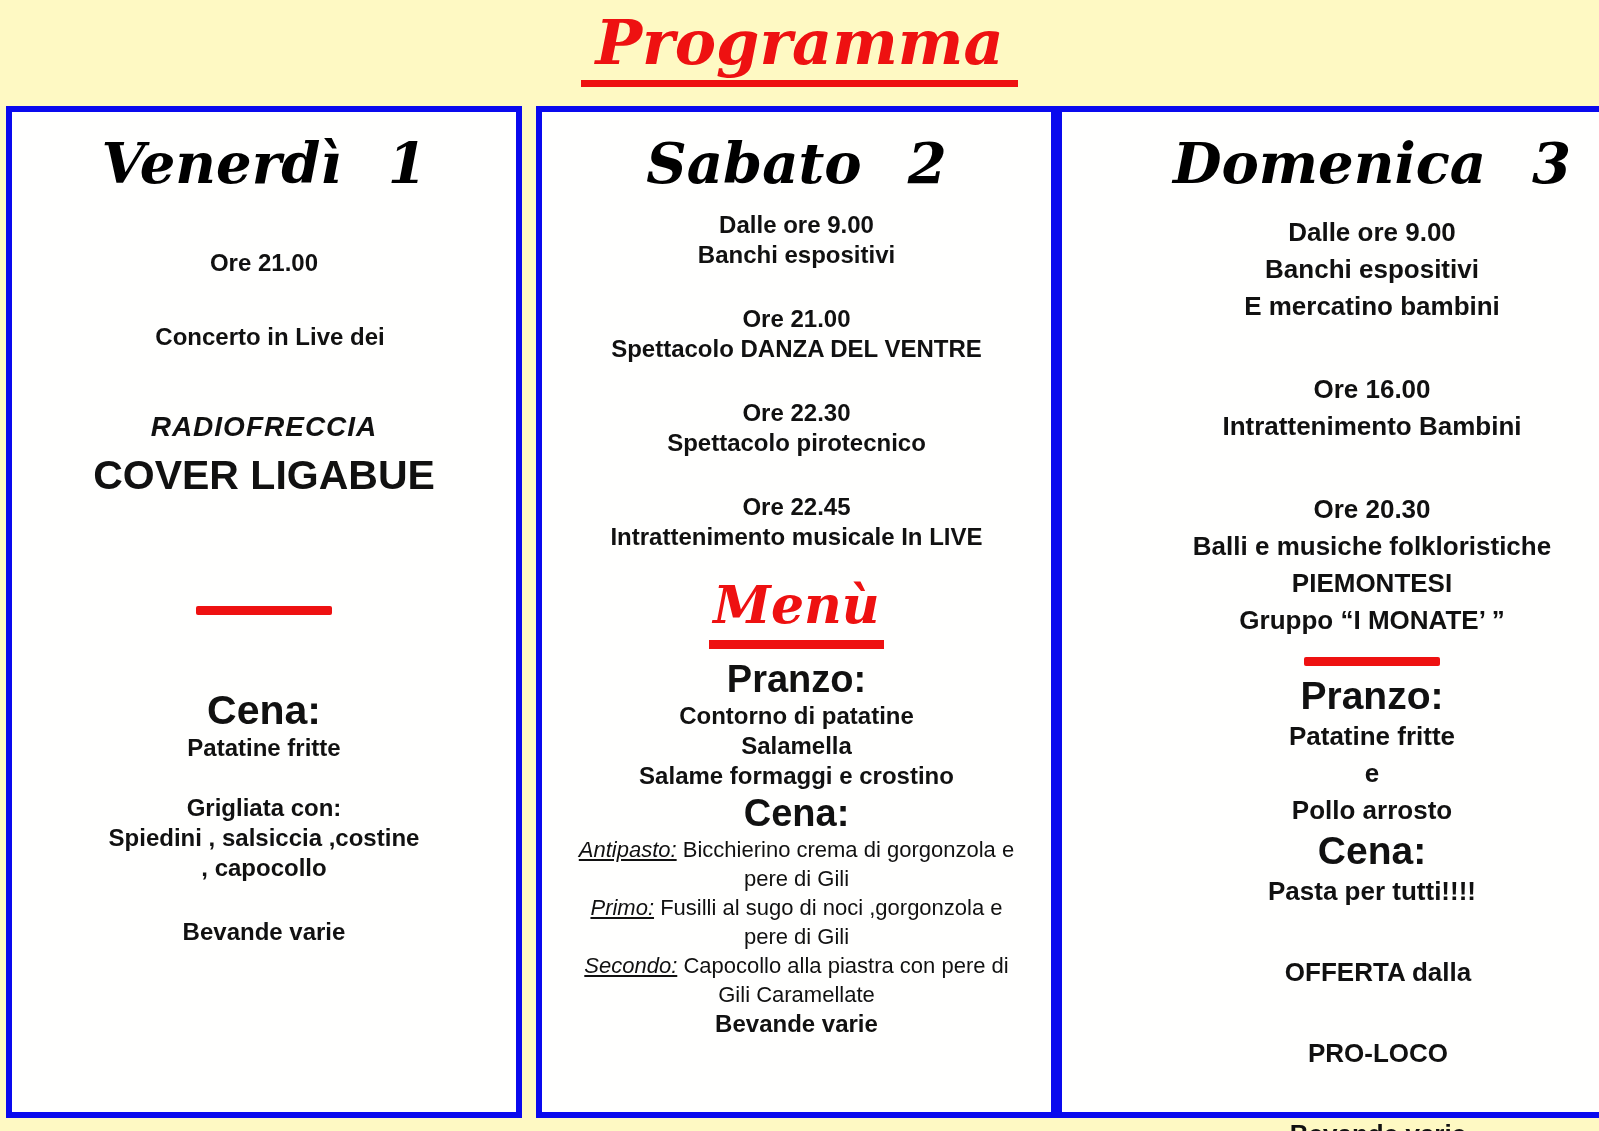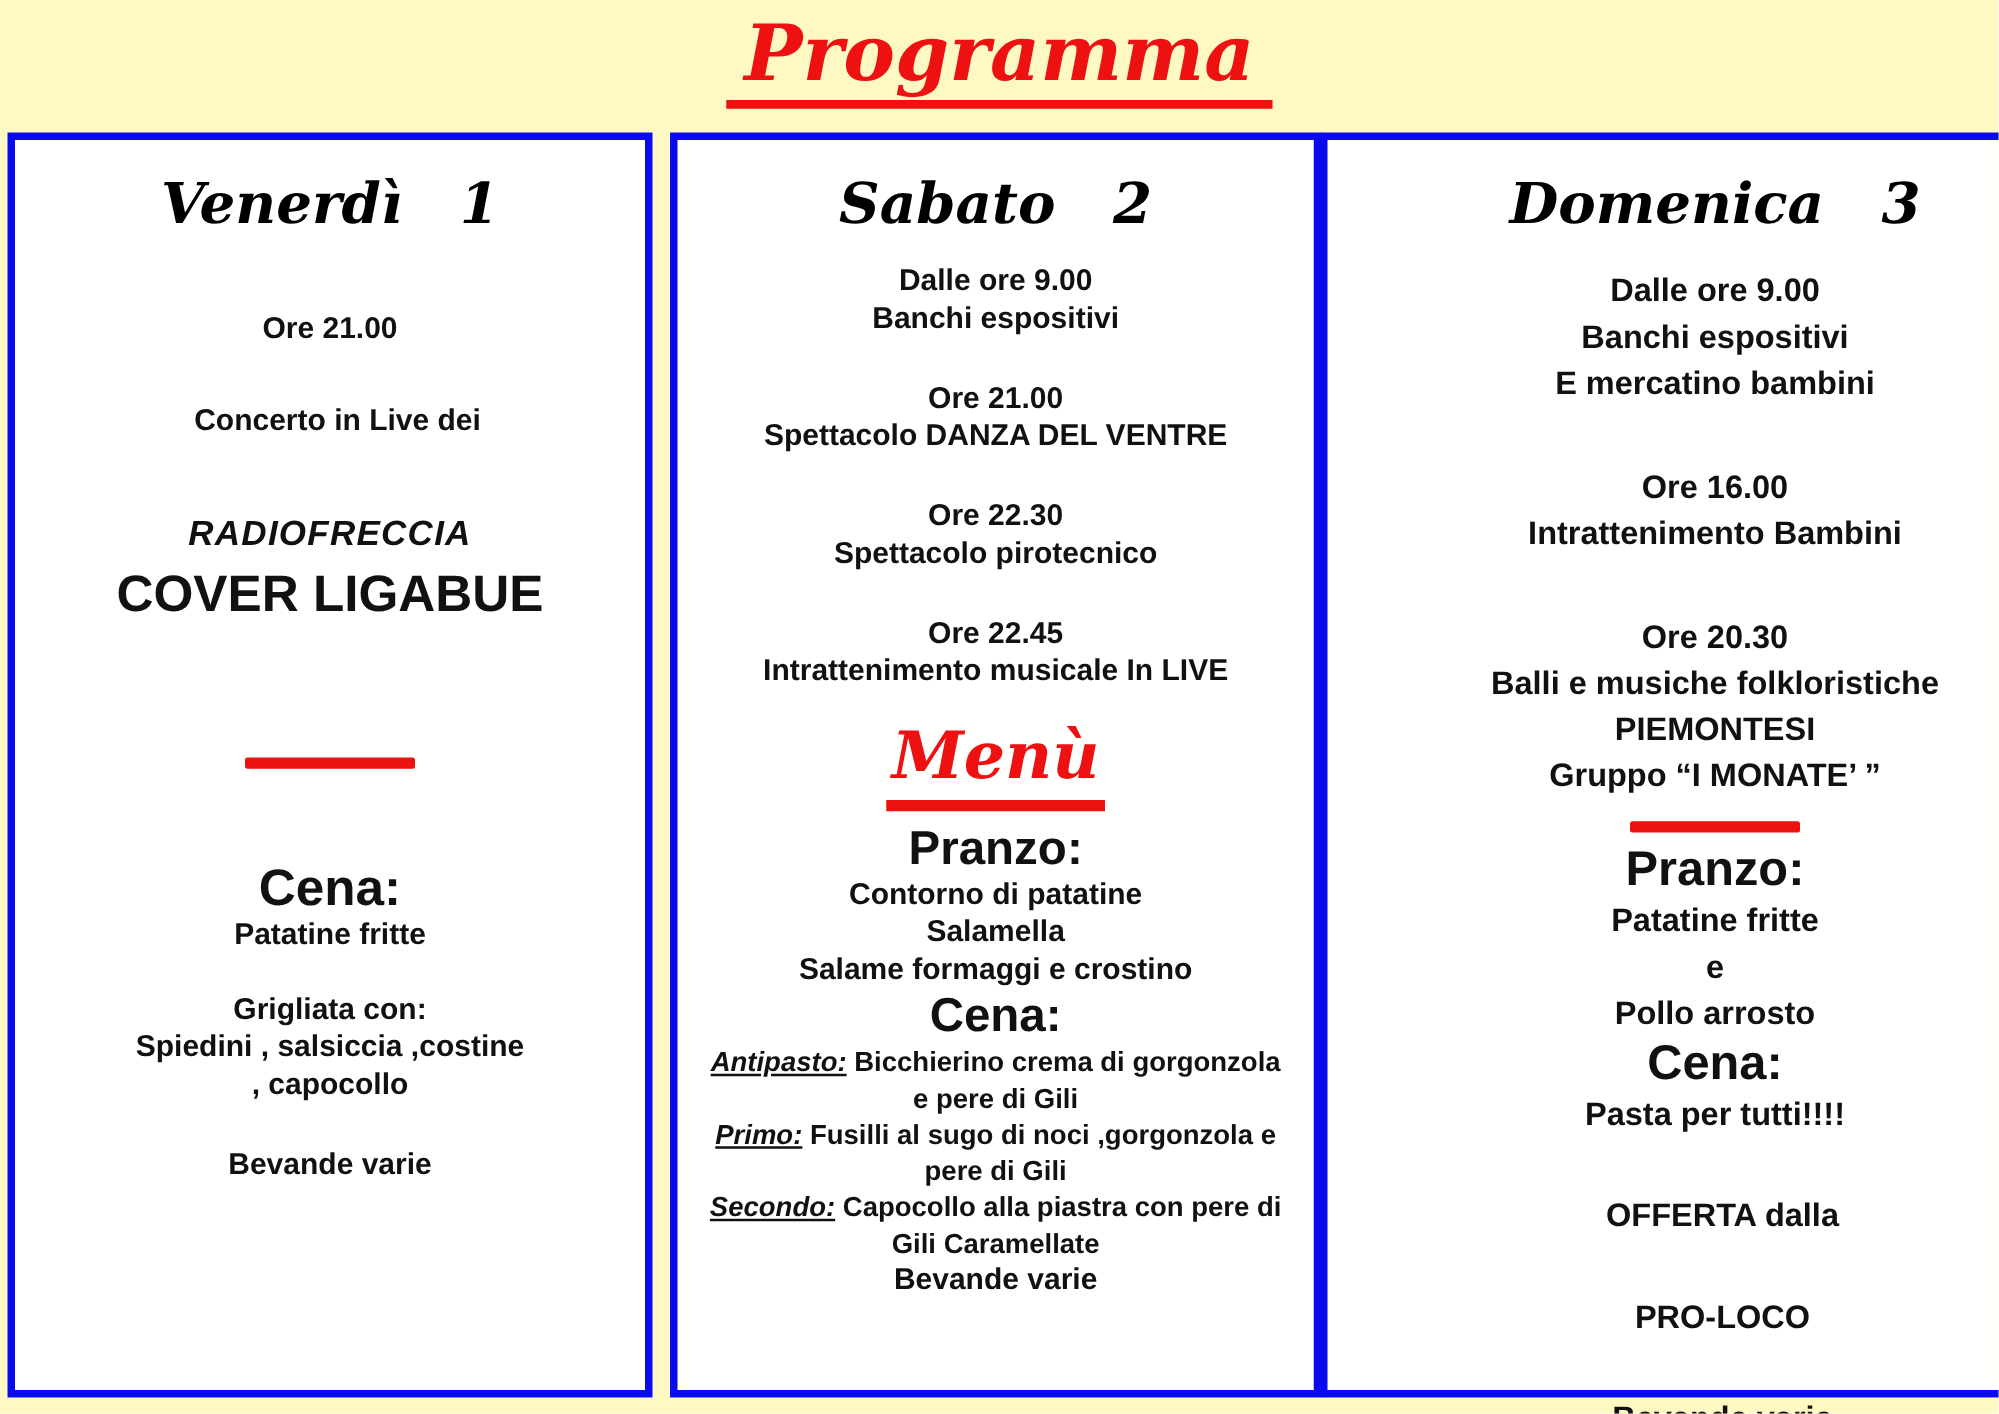--- a/index.html
+++ b/index.html
@@ -37,34 +37,34 @@
     border: 6px solid #0a0aee;
     background: #fffffe;
     text-align: center;
     color: #111111;
   }
   .col1 { left: 6px;    width: 516px; }
   .col2 { left: 536px;  width: 521px; }
   .col3 { left: 1056px; width: 632px; }
   .day-heading {
     margin-top: 18px;
-    font-size: 45px;
+    font-size: 56px;
     line-height: 66px;
     color: #000000;
   }
   .day-num { margin-left: 46px; }
   
   .c1-line   { font-size: 24px; line-height: 30px; font-weight: 700; }
   .c1-band1  { font-size: 28px; line-height: 34px; font-weight: 700; letter-spacing: 1px; }
   .c1-band2  { font-size: 41px; line-height: 46px; font-weight: 700; }
   .c1-cena   { font-size: 41px; line-height: 46px; font-weight: 700; }
   
   .c2-line   { font-size: 24px; line-height: 30px; font-weight: 700; }
   .c2-big    { font-size: 38px; line-height: 44px; font-weight: 700; }
-  .c2-menu   { font-size: 22px; line-height: 29px; font-weight: 700; padding: 0 24px; }
+  .c2-menu   { font-size: 22px; line-height: 29px; font-weight: 400; padding: 0 24px; }
   .menu-label { font-style: italic; text-decoration: underline; }
   
   .c3-line   { font-size: 26px; line-height: 37px; font-weight: 700; }
   .c3-big    { font-size: 39px; line-height: 44px; font-weight: 700; }
   .menu-title {
     display: inline-block;
     color: #ee1111;
     font-size: 52px;
     line-height: 62px;
     margin-top: 22px;

